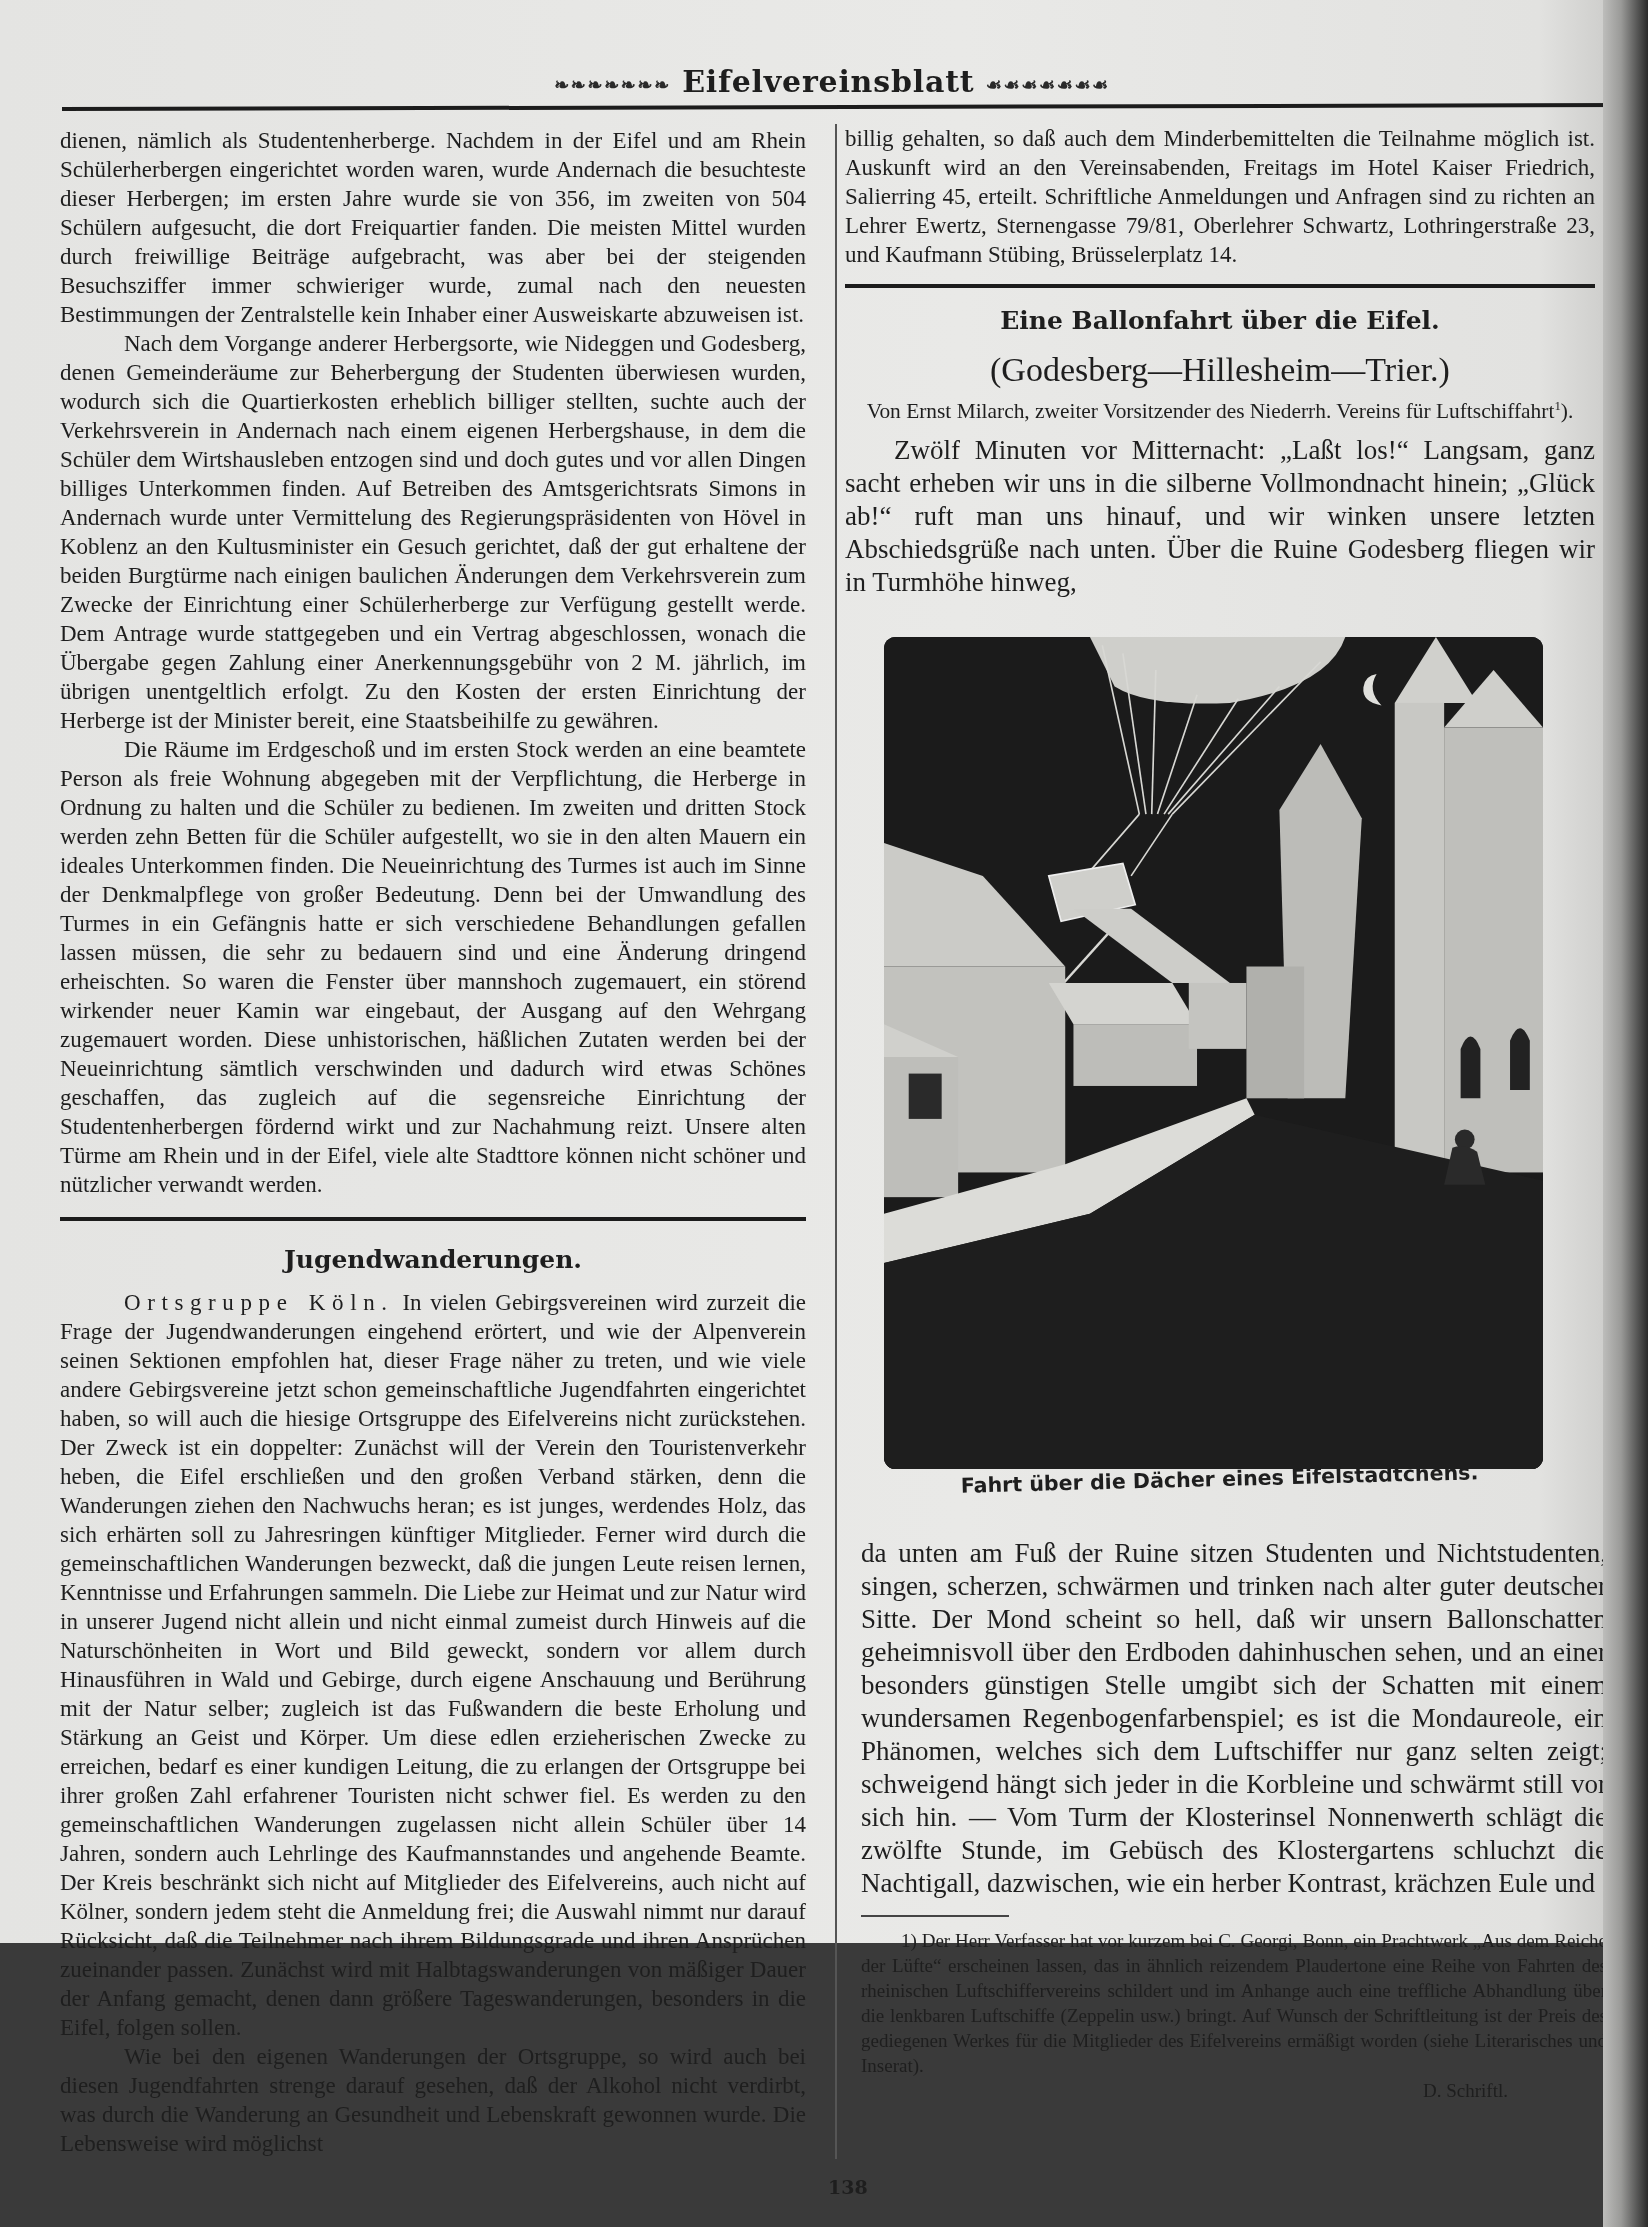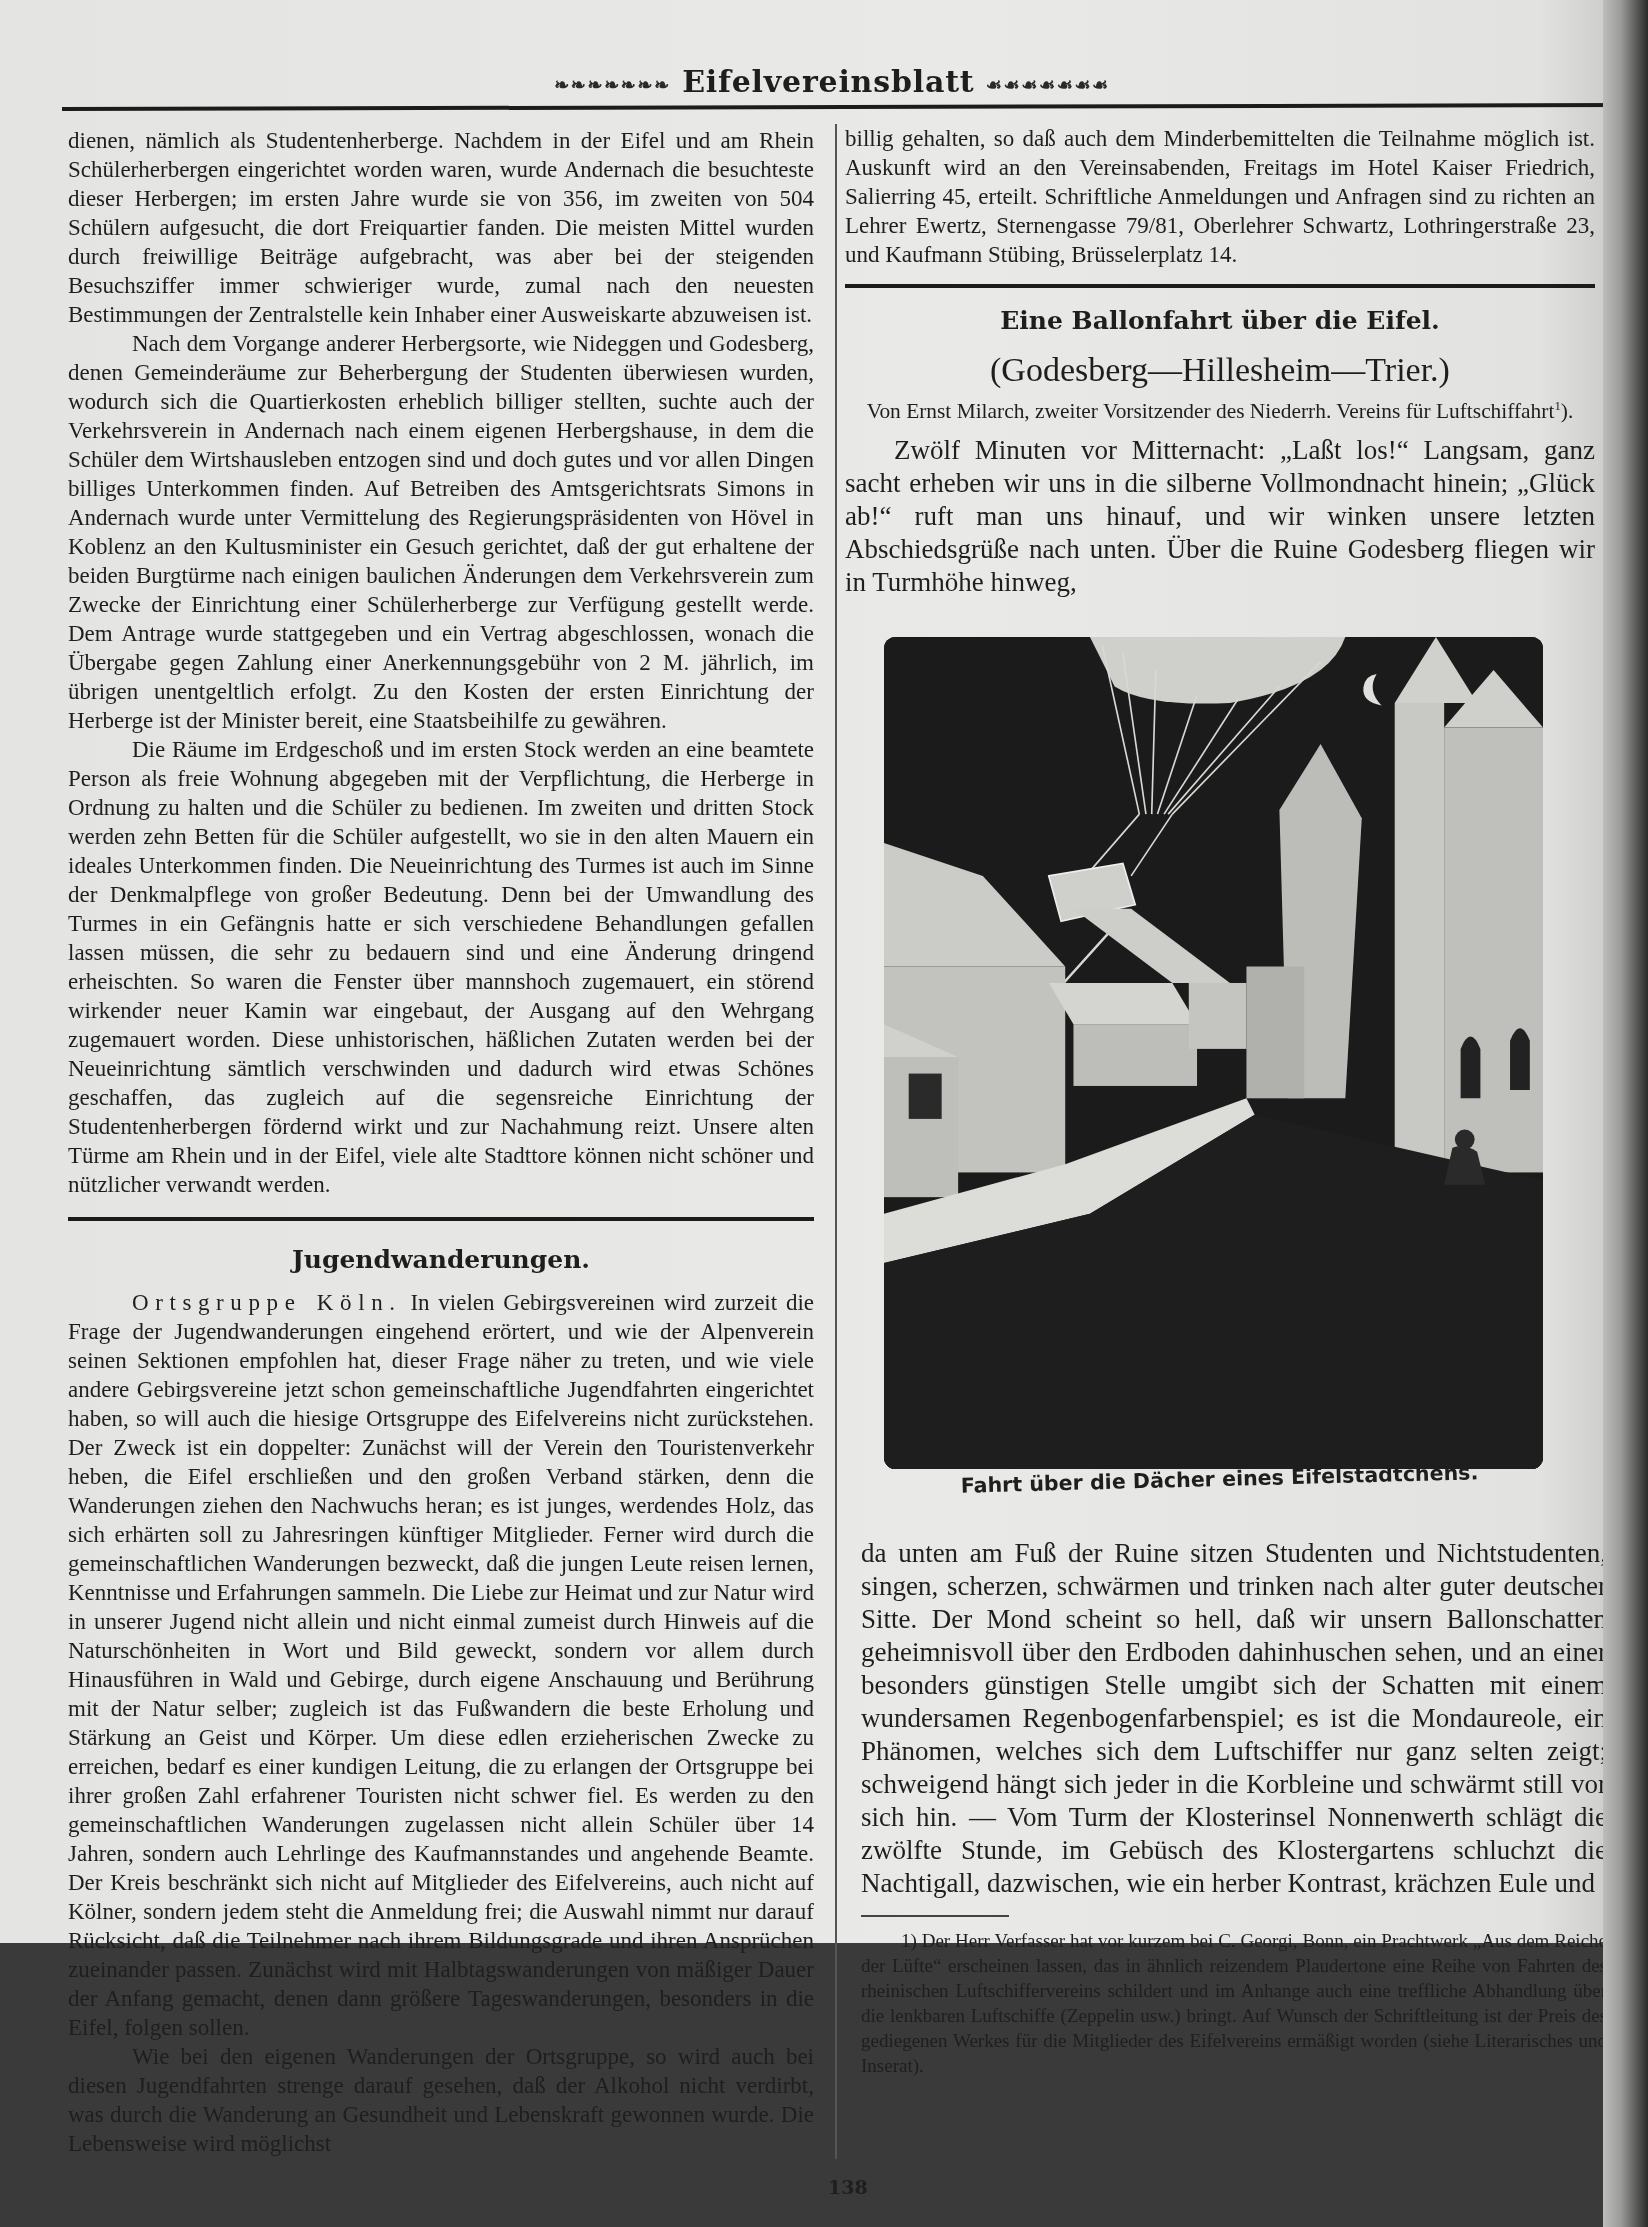--- a/index.html
+++ b/index.html
@@ -28,21 +28,21 @@
     }
     .col-rule {
       position: absolute; left: 835px; top: 124px; width: 1.6px; height: 2035px; background: #555;
     }
     .col {
       position: absolute; font-family: "Liberation Serif", serif; font-size: 23px;
       line-height: 29px; text-align: justify; hyphens: none;
     }
     .col p { margin: 0; }
     .col p.indent { text-indent: 64px; }
-    .col-left { left: 68px; top: 126px; width: 746px; }
+    .col-left { left: 60px; top: 126px; width: 746px; }
     .col-right-top { left: 845px; top: 124px; width: 750px; }
     .col-right-bottom { left: 861px; top: 1537px; width: 746px; }
     .signature { text-align: right; padding-right: 58px; letter-spacing: 2.5px; }
     .sect-rule { height: 4.1px; background: #1c1c1c; margin: 18px 0 18px 0; }
     .sect-title {
       text-align: center; font-family: "DejaVu Serif", serif; font-weight: bold;
       font-size: 25px; line-height: 41px; margin: 18px 0 8.2px 0;
     }
     .spaced { letter-spacing: 6.6px; }
     .subtitle { text-align: center; font-size: 34px; line-height: 36px; margin-top: 11px; }
@@ -162,19 +162,20 @@
       <path d="M690 620 q15 -5 30 5 l10 40 h-50z" fill="#2a2a2a"></path>
     </svg>
   </div>
   <div class="caption">Fahrt über die Dächer eines Eifelstädtchens.</div>
 
   <div class="col col-right-bottom">
     <p class="lead" style="text-indent:0;">da unten am Fuß der Ruine sitzen Studenten und Nichtstudenten, singen, scherzen, schwärmen und trinken nach alter guter deutscher Sitte. Der Mond scheint so hell, daß wir unsern Ballonschatten geheimnisvoll über den Erdboden dahinhuschen sehen, und an einer besonders günstigen Stelle umgibt sich der Schatten mit einem wundersamen Regenbogenfarbenspiel; es ist die Mondaureole, ein Phänomen, welches sich dem Luftschiffer nur ganz selten zeigt; schweigend hängt sich jeder in die Korbleine und schwärmt still vor sich hin. — Vom Turm der Klosterinsel Nonnenwerth schlägt die zwölfte Stunde, im Gebüsch des Klostergartens schluchzt die Nachtigall, dazwischen, wie ein herber Kontrast, krächzen Eule und</p>
     <div class="fn-rule"></div>
     <div class="footnote">
       <p>1) Der Herr Verfasser hat vor kurzem bei C. Georgi, Bonn, ein Prachtwerk „Aus dem Reiche der Lüfte“ erscheinen lassen, das in ähnlich reizendem Plaudertone eine Reihe von Fahrten des rheinischen Luftschiffervereins schildert und im Anhange auch eine treffliche Abhandlung über die lenkbaren Luftschiffe (Zeppelin usw.) bringt. Auf Wunsch der Schriftleitung ist der Preis des gediegenen Werkes für die Mitglieder des Eifelvereins ermäßigt worden (siehe Literarisches und Inserat).</p>
+      <div class="fn-sign">D. Schriftl.</div>
     </div>
   </div>
 
   <div class="page-number">138</div>
 </div>
 <div class="gutter-shadow"></div>
 
 
 </body></html>

